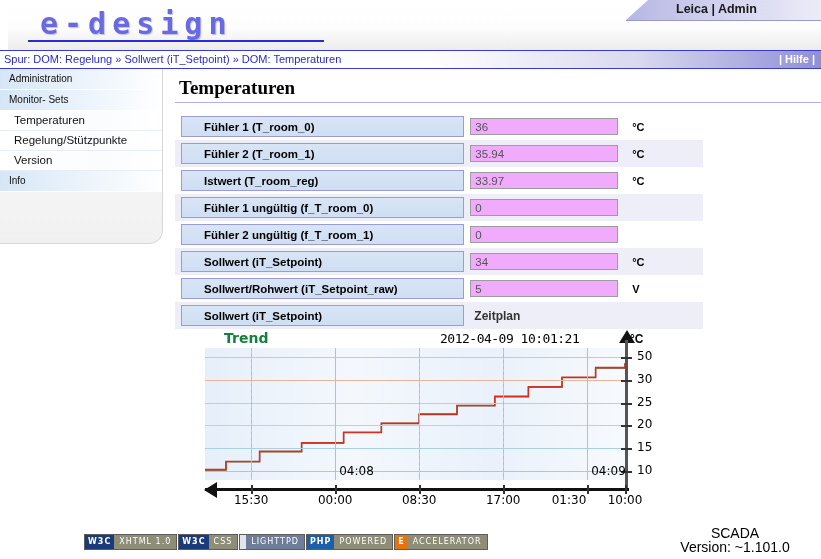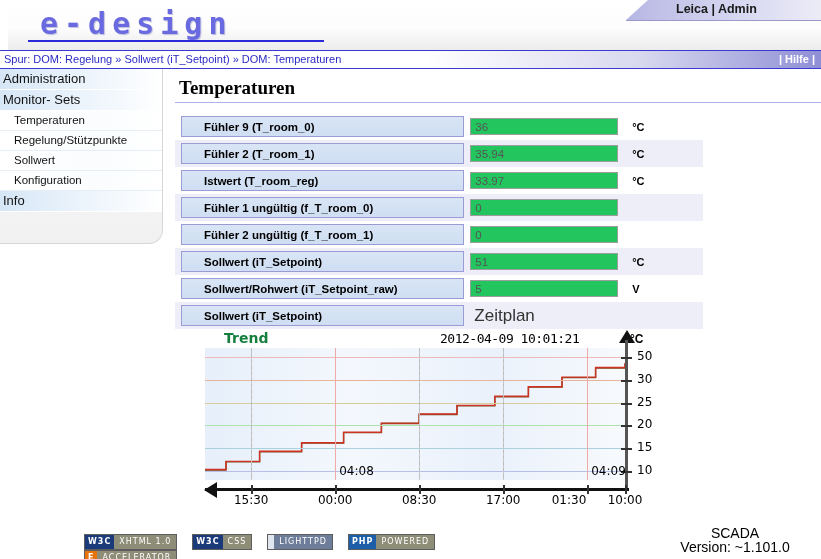--- a/index.html
+++ b/index.html
@@ -30,21 +30,21 @@
     background:linear-gradient(to right,#ffffff 0%,#ffffff 52%,#d8d8ef 78%,#8f8fd6 100%);
     border-top:1px solid #3a3ad0;border-bottom:1px solid #3a3ad0;}
   #crumb{position:absolute;left:4px;top:2px;font-size:11px;color:#2b2bc4;white-space:nowrap;}
   #helplink{position:absolute;right:6px;top:2px;font-size:11px;color:#ffffff;font-weight:bold;}
 
   
   #sidebar{position:absolute;left:0;top:69px;width:162px;height:174px;
     background:linear-gradient(to bottom,#fbfbfb 0%,#f1f1f1 100%);
     border-right:1px solid #d7d7d7;border-bottom:1px solid #d7d7d7;
     border-bottom-right-radius:14px;}
-  #sidebar .grp{height:20px;line-height:20px;padding-left:3px;font-size:13px;color:#111;
+  #sidebar .grp{height:20px;line-height:20px;padding-left:9px;font-size:10px;color:#111;
     background:linear-gradient(to right,#d6e6f6 0%,#e9f2fb 45%,#ffffff 100%);
     border-bottom:1px solid #ffffff;}
   #sidebar .sub{height:19px;line-height:19px;padding-left:14px;font-size:11.5px;color:#111;
     background:linear-gradient(to right,#ffffff 0%,#fafcfe 60%,#ffffff 100%);
     border-bottom:1px solid #e8eef5;}
 
   
   #main{position:absolute;left:175px;top:69px;width:646px;}
   #page-title{font-family:"Liberation Serif",serif;font-size:19px;font-weight:bold;
     color:#000;padding:8px 0 3px 4px;}
@@ -54,22 +54,22 @@
   table#params tr{height:27px;}
   table#params tr.alt td{background:#eeeef8;}
   table#params td{padding:0;vertical-align:middle;}
   td.lbl{width:292px;}
   .lblbox{height:21px;line-height:21px;border:1px solid #9b9bd6;
     background:linear-gradient(to bottom,#d9e5f5 0%,#cfdef3 100%);
     font-weight:bold;font-size:11.5px;color:#000;padding-left:22px;
     margin:0 6px 0 6px;box-sizing:border-box;}
   td.val{width:160px;}
   .valbox{width:148px;height:17px;line-height:17px;border:1px solid #9d9d9d;
-    background:#22c55e;font-size:11.5px;color:#555;padding-left:4px;box-sizing:border-box;}
-  .valplain{font-size:17px;color:#333;padding-left:4px;}
+    background:#f0abfc;font-size:11.5px;color:#555;padding-left:4px;box-sizing:border-box;}
+  .valplain{font-size:12px;color:#333;padding-left:4px;font-weight:bold;}
   td.unit{width:70px;font-size:11px;font-weight:bold;color:#000;padding-left:4px;}
 
   
   #chart{position:absolute;left:205px;top:330px;width:445px;height:175px;}
   #chart-title{position:absolute;left:6px;top:0;font-size:14px;font-weight:bold;color:#15803d;
     font-family:"DejaVu Sans",sans-serif;margin-left:13px;}
   #chart-stamp{position:absolute;left:235px;top:1px;font-size:13px;color:#000;
     font-family:"DejaVu Sans Mono","Liberation Mono",monospace;letter-spacing:-.5px;}
   #chart-unit{position:absolute;left:425px;top:2px;font-size:12px;font-weight:bold;}
   #plot{position:absolute;left:0;top:18px;width:420px;height:132px;
@@ -87,21 +87,21 @@
   #xarrow{position:absolute;left:-1px;top:152px;width:0;height:0;
     border-top:8px solid transparent;border-bottom:8px solid transparent;border-right:13px solid #111;}
   .xtick{position:absolute;top:155px;width:2px;height:9px;background:#333;}
   .xlab{position:absolute;top:163px;font-size:12px;color:#000;
     font-family:"DejaVu Sans",sans-serif;transform:translateX(-50%);}
   .daylab{position:absolute;font-size:12px;color:#000;
     font-family:"DejaVu Sans",sans-serif;}
 
   
   #footer-badges{position:absolute;left:84px;top:534px;width:460px;height:16px;}
-  .badge{height:14px;display:inline-block;margin-right:15px;border:1px solid #5d5d5d;
+  .badge{height:14px;display:inline-block;margin-right:1px;border:1px solid #5d5d5d;
     vertical-align:top;background:#86efac;}
   .badge span{display:inline-block;height:14px;line-height:14px;font-size:8px;
     font-family:"DejaVu Sans",sans-serif;letter-spacing:1px;vertical-align:top;}
   .bl{padding:0 3px;font-weight:bold;}
   .br{padding:0 5px;background:#8d8d78;color:#fff;}
   #scada{position:absolute;left:655px;top:526px;width:160px;text-align:center;
     font-size:14px;color:#000;line-height:14px;}
 </style>
 </head>
 <body>
@@ -117,33 +117,32 @@
 <div id="crumbbar">
   <div id="crumb">Spur: DOM: Regelung » Sollwert (iT_Setpoint) » DOM: Temperaturen</div>
   <div id="helplink">| Hilfe |</div>
 </div>
 
 <div id="sidebar">
     <div class="grp"><span>Administration</span></div>
     <div class="grp"><span>Monitor- Sets</span></div>
     <div class="sub"><span>Temperaturen</span></div>
     <div class="sub"><span>Regelung/Stützpunkte</span></div>
-    <div class="sub"><span>Sollwert</span></div>
-    <div class="sub"><span>Konfiguration</span></div>
+    <div class="sub"><span>Version</span></div>
     <div class="grp"><span>Info</span></div>
   </div>
 
 <div id="main">
   <div id="page-title">Temperaturen</div>
   <div id="title-rule"></div>
   <table id="params">
       <tbody id="params-body">
         <tr>
           <td class="lbl">
-            <div class="lblbox">Fühler 9 (T_room_0)</div>
+            <div class="lblbox">Fühler 1 (T_room_0)</div>
           </td>
           <td class="val">
             <div class="valbox">36</div>
           </td>
           <td class="unit">°C</td>
         </tr>
         <tr class="alt">
           <td class="lbl">
             <div class="lblbox">Fühler 2 (T_room_1)</div>
           </td>
@@ -177,21 +176,21 @@
           <td class="val">
             <div class="valbox">0</div>
           </td>
           <td class="unit"></td>
         </tr>
         <tr class="alt">
           <td class="lbl">
             <div class="lblbox">Sollwert (iT_Setpoint)</div>
           </td>
           <td class="val">
-            <div class="valbox">51</div>
+            <div class="valbox">34</div>
           </td>
           <td class="unit">°C</td>
         </tr>
         <tr>
           <td class="lbl">
             <div class="lblbox">Sollwert/Rohwert (iT_Setpoint_raw)</div>
           </td>
           <td class="val">
             <div class="valbox">5</div>
           </td>

